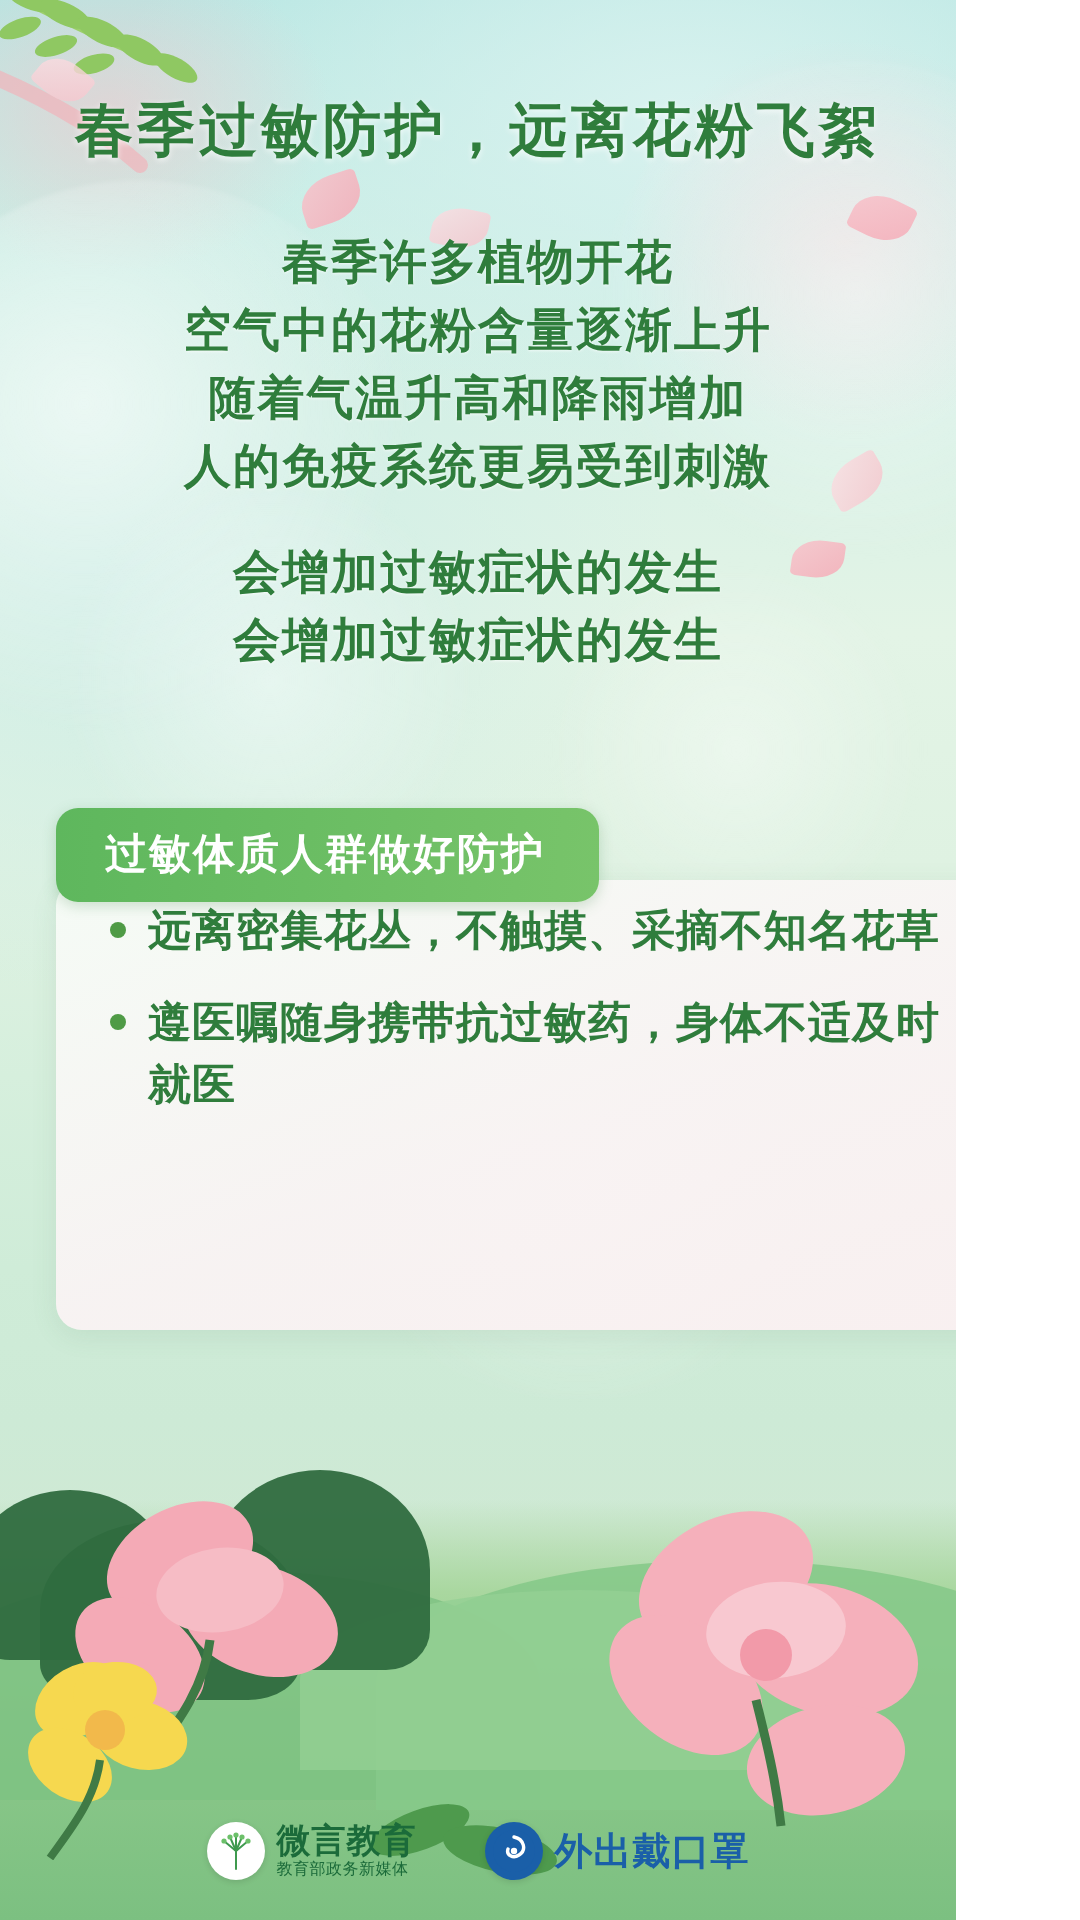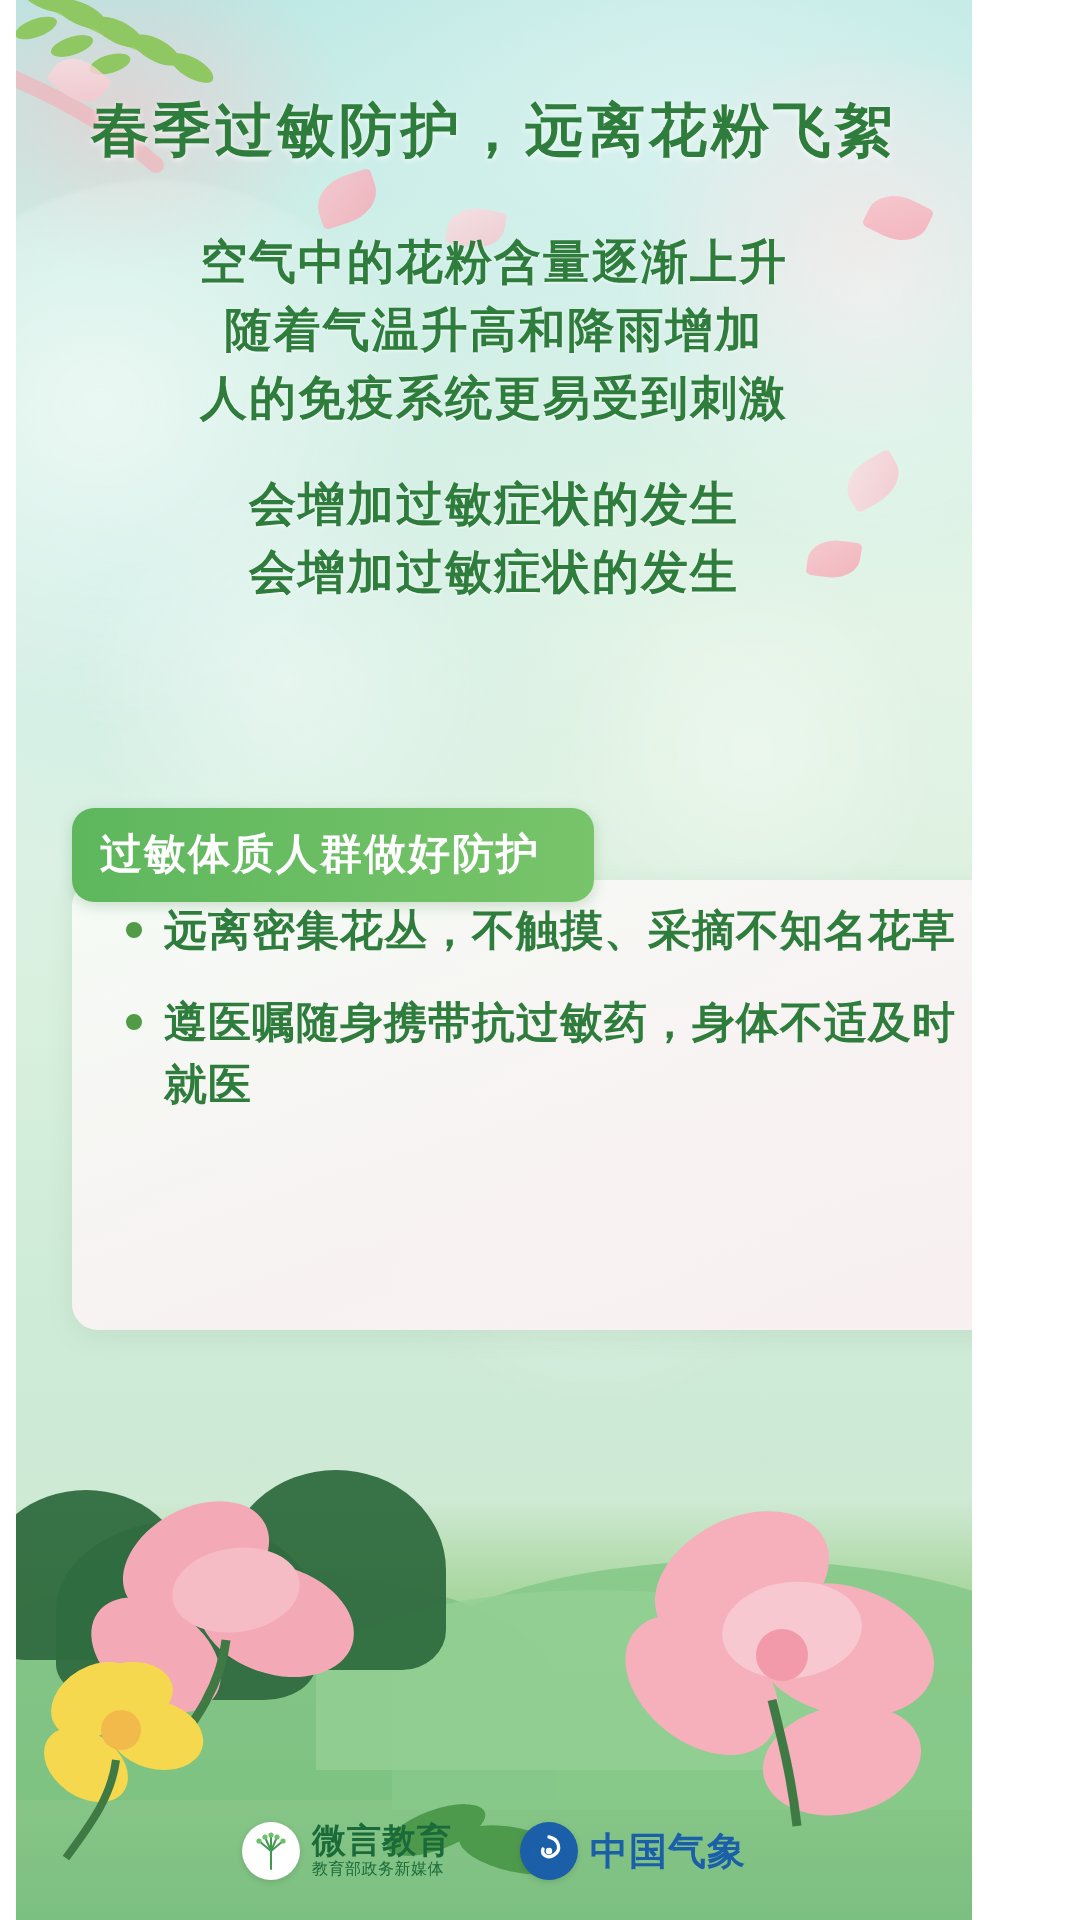--- a/index.html
+++ b/index.html
@@ -27,21 +27,20 @@
         #d8f1e6 22%,
         #e3f4e6 33%,
         #dff2e2 45%,
         #d6efdd 56%,
         #cfecd8 66%,
         #cdead6 74%,
         #cfe9d4 80%,
         #c9e6cd 86%,
         #bfe0c4 92%,
         #bcdfc2 100%);
-    margin-left: 16px;
   }
 
   
   .blob {
     position: absolute;
     border-radius: 50%;
     filter: blur(2px);
     pointer-events: none;
   }
   .blob-a { left: -140px; top: 180px;  width: 560px; height: 560px; background: radial-gradient(circle at 40% 40%, rgba(255,255,255,.55), rgba(255,255,255,0) 70%); }
@@ -120,21 +119,21 @@
     height: 450px;
     background: linear-gradient(160deg, rgba(247,252,247,.93) 0%, rgba(250,243,244,.93) 55%, rgba(252,240,242,.92) 100%);
     border-radius: 26px;
     box-shadow: 0 6px 26px rgba(90,130,100,.12);
   }
   .card-header {
     position: absolute;
     left: 56px;
     top: 808px;
     min-width: 420px;
-    padding: 18px 54px 20px 28px;
+    padding: 18px 54px 20px 49px;
     background: linear-gradient(95deg, #5eb75d 0%, #78c46a 100%);
     border-radius: 22px 22px 22px 22px;
     color: #ffffff;
     font-size: 42px;
     font-weight: bold;
     letter-spacing: 2px;
     box-shadow: 0 4px 14px rgba(70,140,80,.25);
   }
 
   .tips {
@@ -265,20 +264,21 @@
   <div class="petal light" style="left:432px; top:208px; width:56px; height:40px; transform:rotate(12deg);"></div>
   <div class="petal" style="left:852px; top:196px; width:60px; height:44px; transform:rotate(26deg);"></div>
   <div class="petal light" style="left:828px; top:460px; width:58px; height:42px; transform:rotate(-30deg);"></div>
   <div class="petal" style="left:792px; top:540px; width:52px; height:38px; transform:rotate(8deg);"></div>
   <div class="petal light" style="left:36px; top:60px; width:54px; height:40px; transform:rotate(40deg);"></div>
 
   <div class="title">春季过敏防护，远离花粉飞絮</div>
 
   <div class="intro">
     <div class="para">
+      <div class="line">春季许多植物开花</div>
       <div class="line">空气中的花粉含量逐渐上升</div>
       <div class="line">随着气温升高和降雨增加</div>
       <div class="line">人的免疫系统更易受到刺激</div>
     </div>
     <div class="para">
       <div class="line">会增加过敏症状的发生</div>
       <div class="line">会增加过敏症状的发生</div>
     </div>
   </div>
 
@@ -378,18 +378,18 @@
 
     <div class="logo logo-cma">
       <div class="logo-mark">
         <svg width="46" height="46" viewBox="0 0 46 46">
           <circle cx="23" cy="23" r="21" fill="#1a5fa8"></circle>
           <path d="M23 9 C 33 11, 36 22, 28 27 C 22 31, 15 27, 17 21" stroke="#ffffff" stroke-width="3.4" fill="none" stroke-linecap="round"></path>
           <circle cx="23" cy="23" r="3.2" fill="#ffffff"></circle>
         </svg>
       </div>
       <div>
-        <div class="logo-text-main">中国气象</div>
+        <div class="logo-text-main">外出戴口罩</div>
       </div>
     </div>
   </div>
 
 </div>
 
 </body></html>

